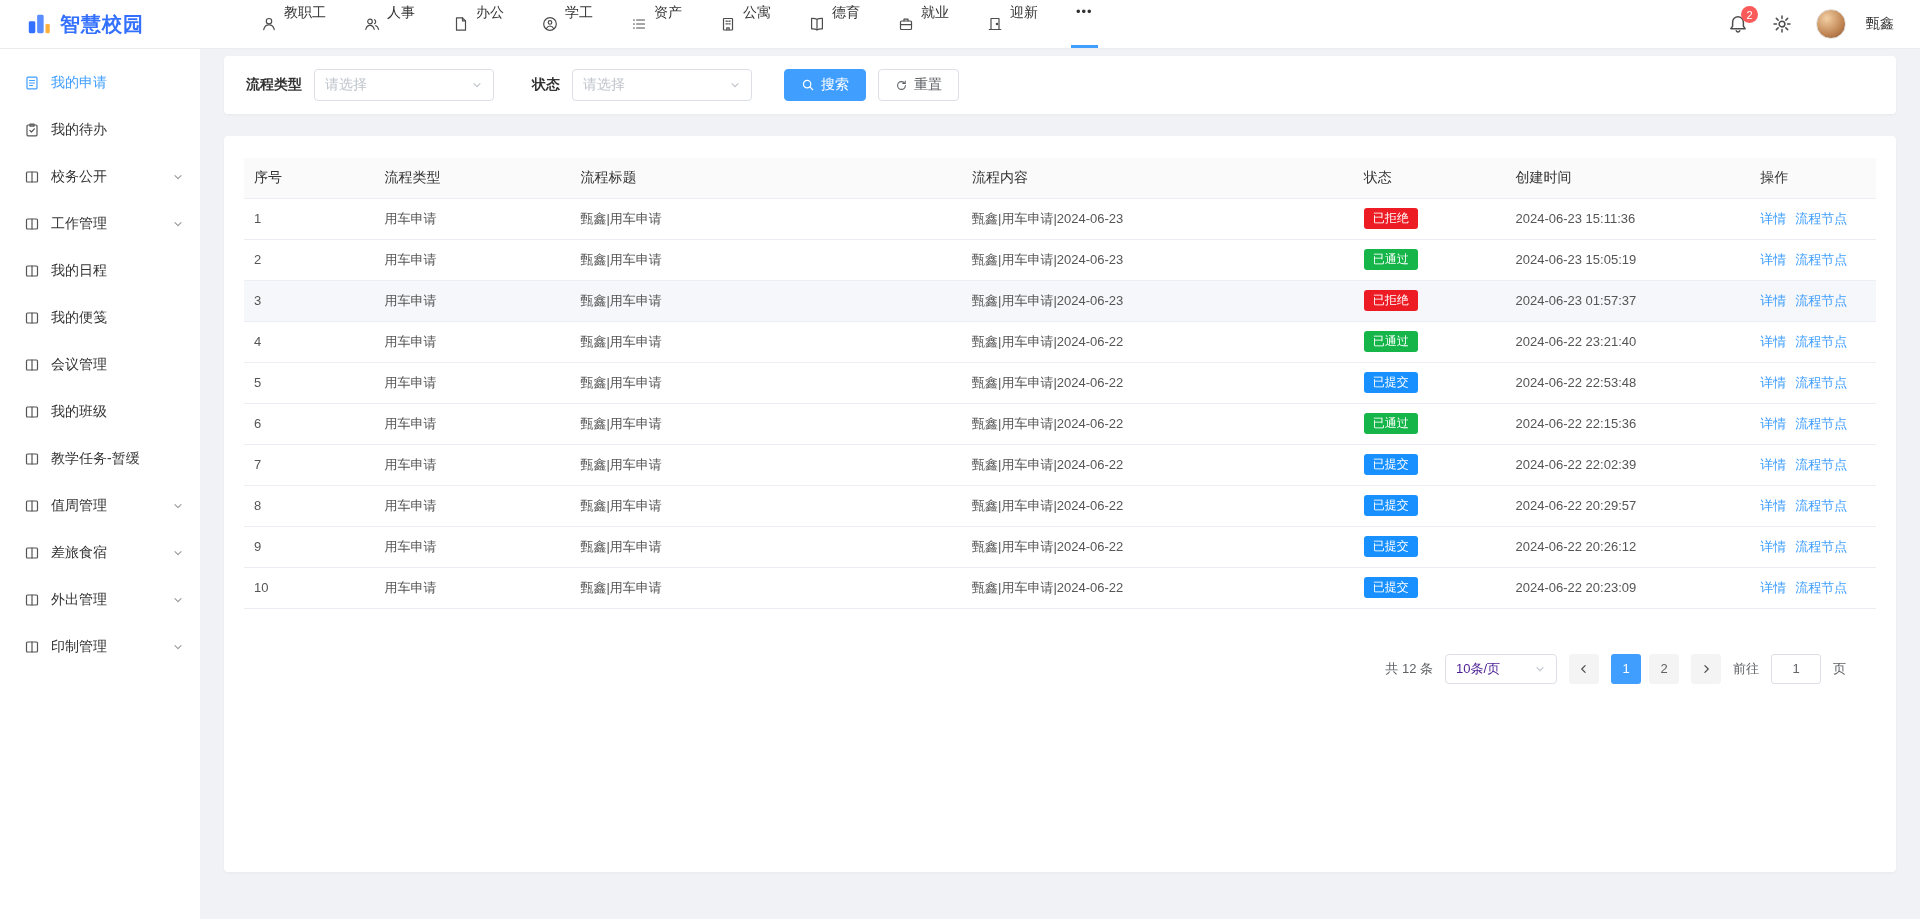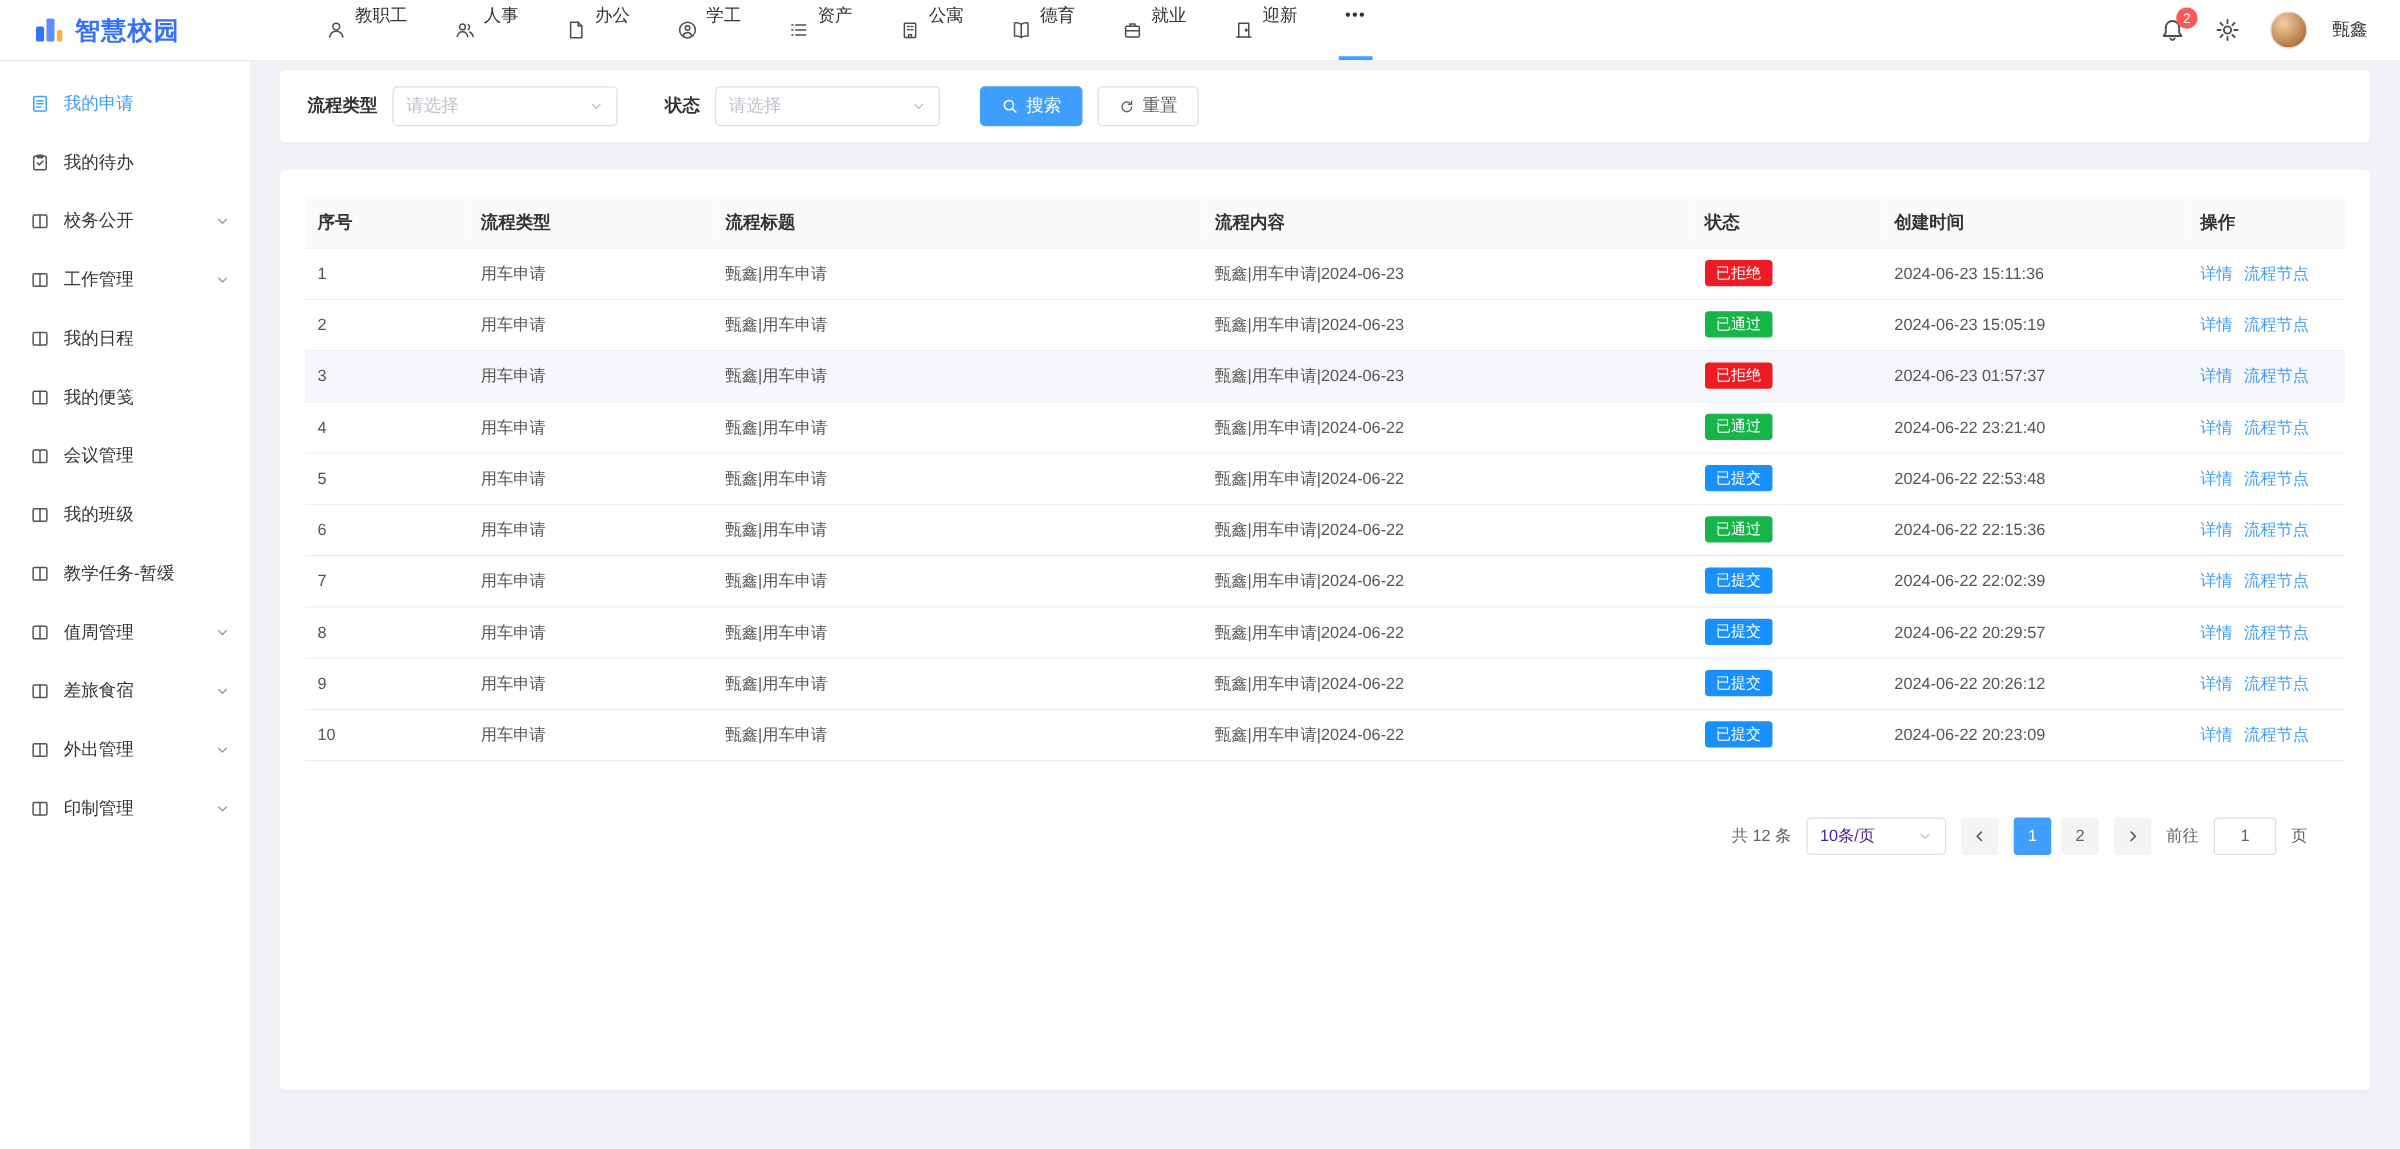--- a/index.html
+++ b/index.html
@@ -49,21 +49,21 @@
   .btn{height:32px;border-radius:4px;border:1px solid #dcdfe6;background:#fff;color:#606266;font-size:14px;
        display:inline-flex;align-items:center;gap:6px;padding:0 16px;cursor:pointer;font-family:Liberation Mono, monospace}
   .btn.primary{background:var(--primary,#409eff);border-color:var(--primary,#409eff);color:#fff}
   .btn-search{margin-left:32px}
   .btn-reset{margin-left:12px}
 
   
   .table-card{background:#fff;border-radius:4px;margin-top:22px;padding:22px 20px 24px;min-height:736px;
               box-shadow:0 1px 3px rgba(0,0,0,.04)}
   table{width:100%;border-collapse:collapse;table-layout:fixed}
-  th{font-size:14px;color:#333;font-weight:bold;text-align:left;background:#fafafa;height:40px;padding:0 10px;
+  th{font-size:14px;color:#333;font-weight:normal;text-align:left;background:#fafafa;height:40px;padding:0 10px;
      border-bottom:1px solid #ebeef5}
   td{font-size:13px;color:#555;height:41px;padding:0 10px;border-bottom:1px solid #ebeef5;white-space:nowrap;overflow:hidden}
   tr.hover-row td{background:#f5f7fa}
   .status-badge{display:inline-block;padding:3px 9px;border-radius:3px;color:#fff;font-size:12px;line-height:15px}
   .actions{display:flex;gap:9px}
   .link{color:var(--primary,#409eff);font-size:13px;cursor:pointer;text-decoration:none}
 
   
   .pagination{display:flex;align-items:center;justify-content:flex-end;gap:12px;margin-top:45px;padding-right:30px;
               font-size:13px;color:#606266}

